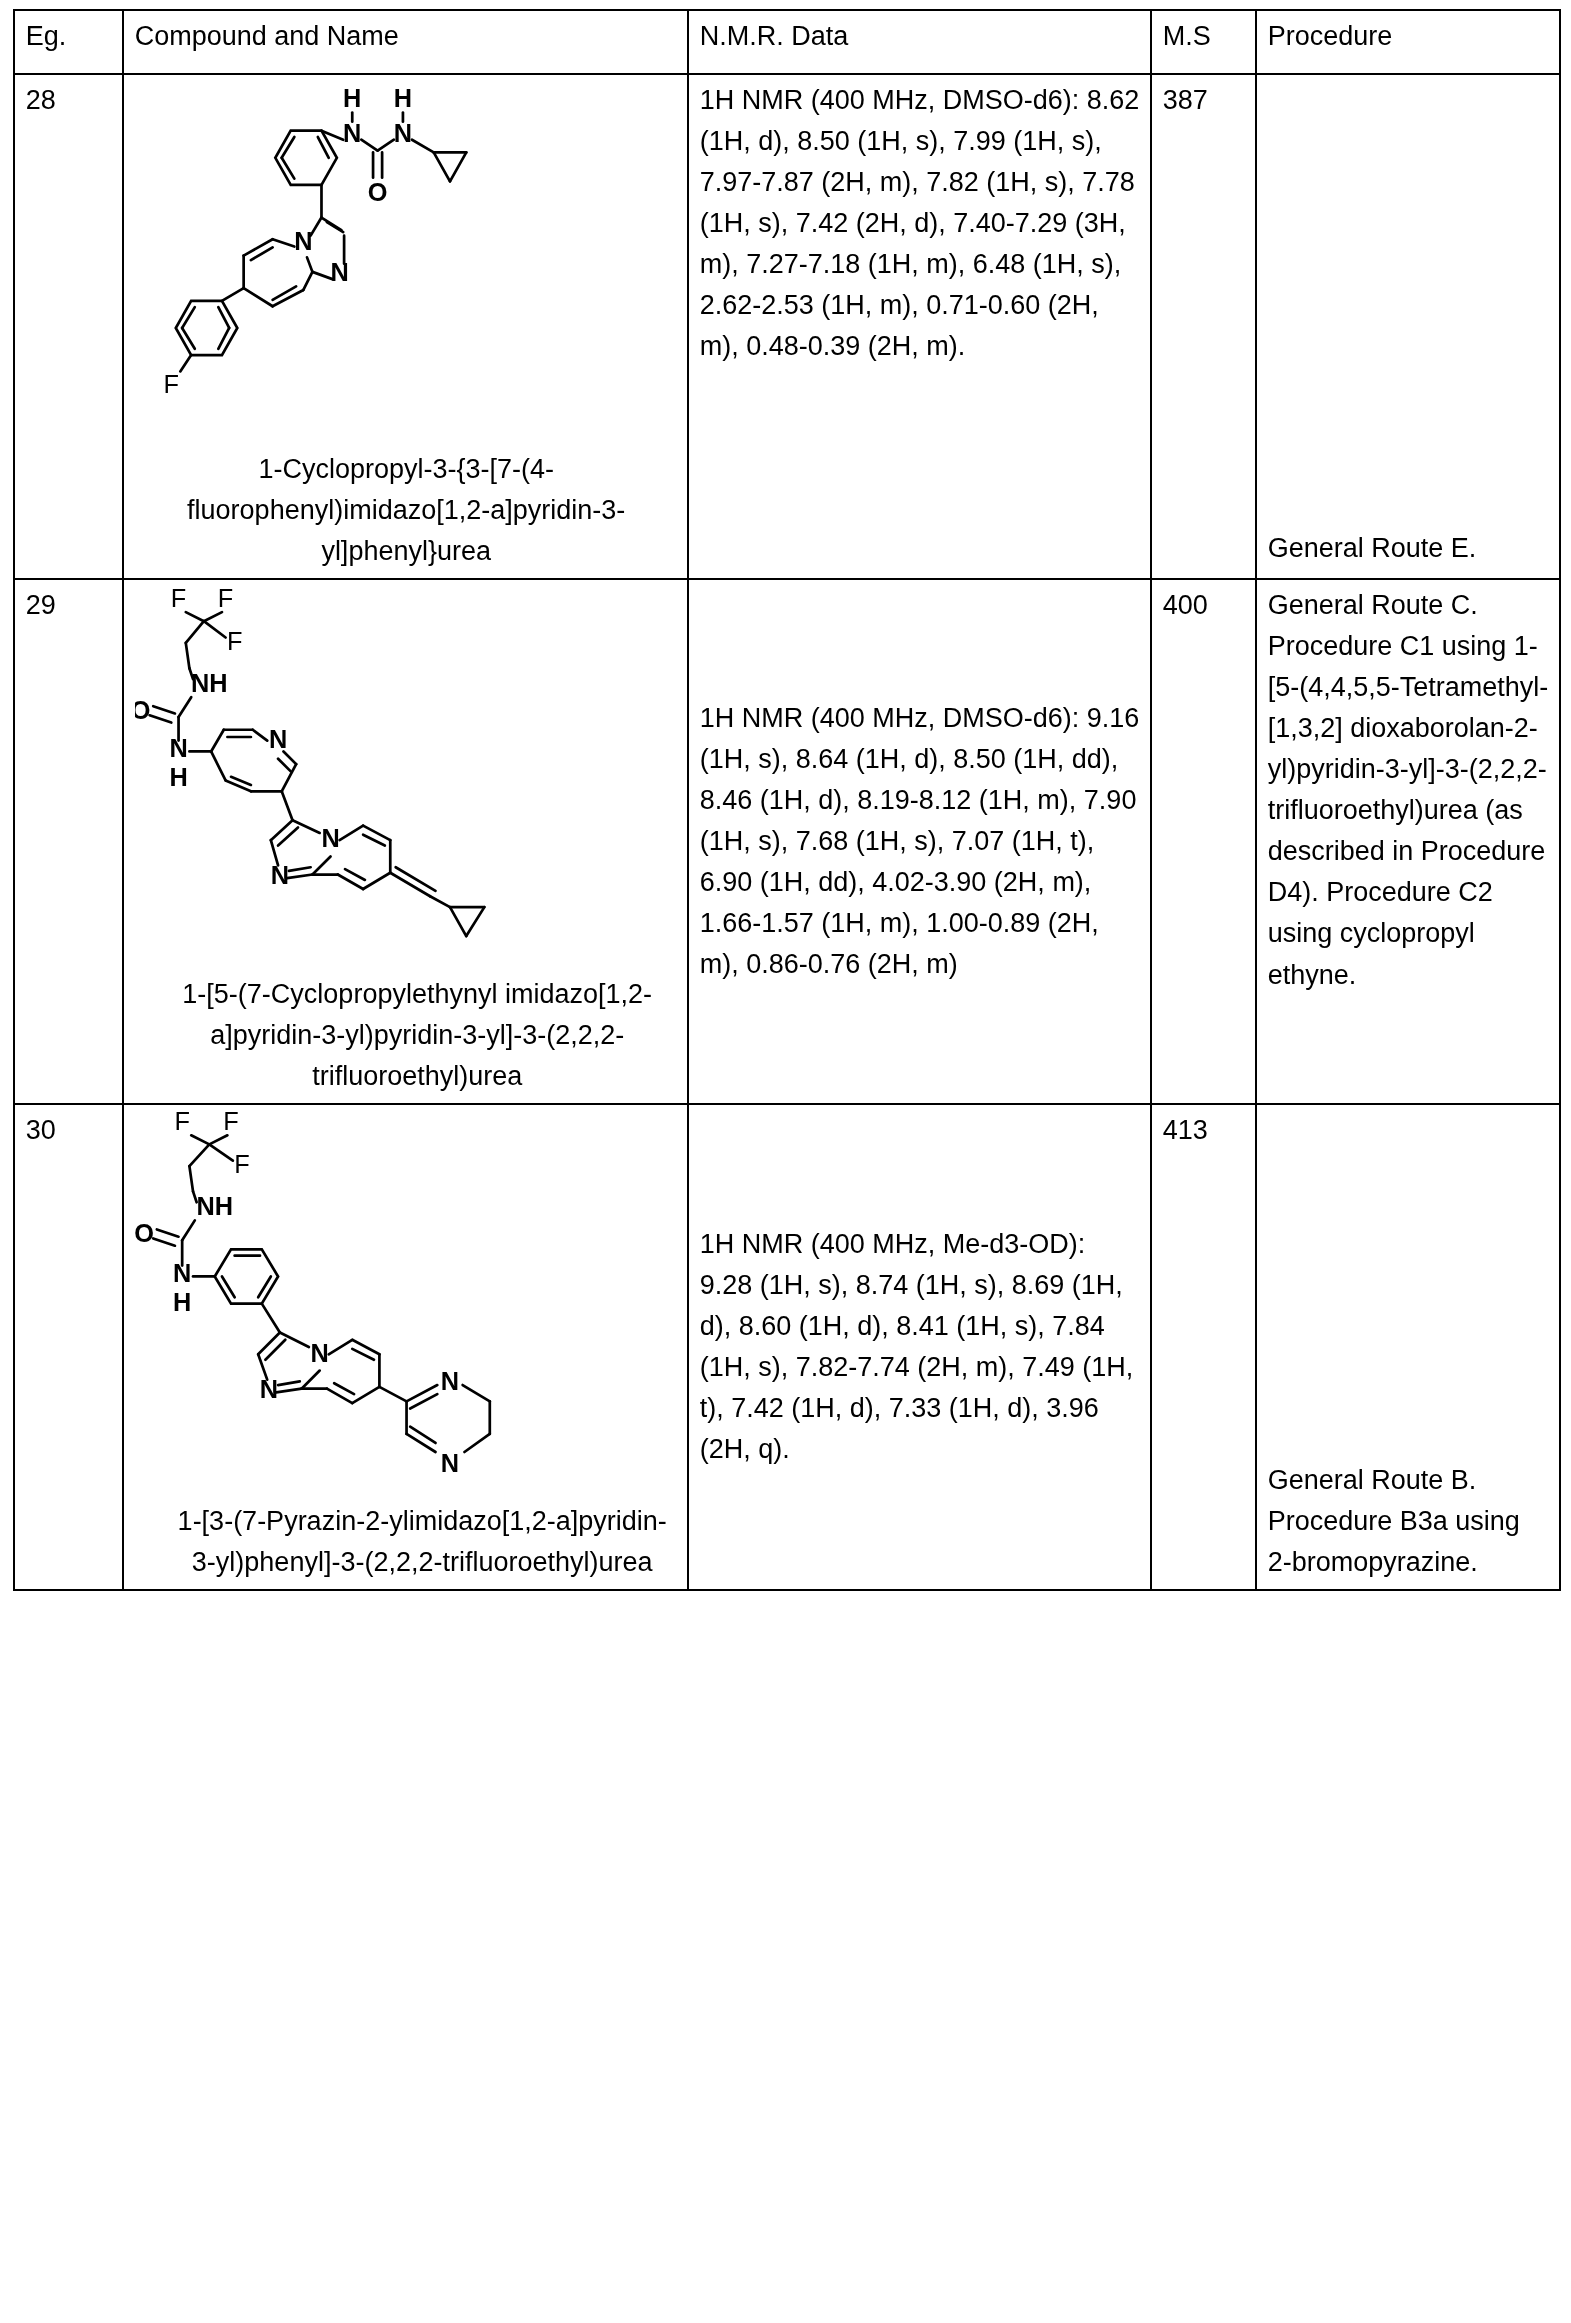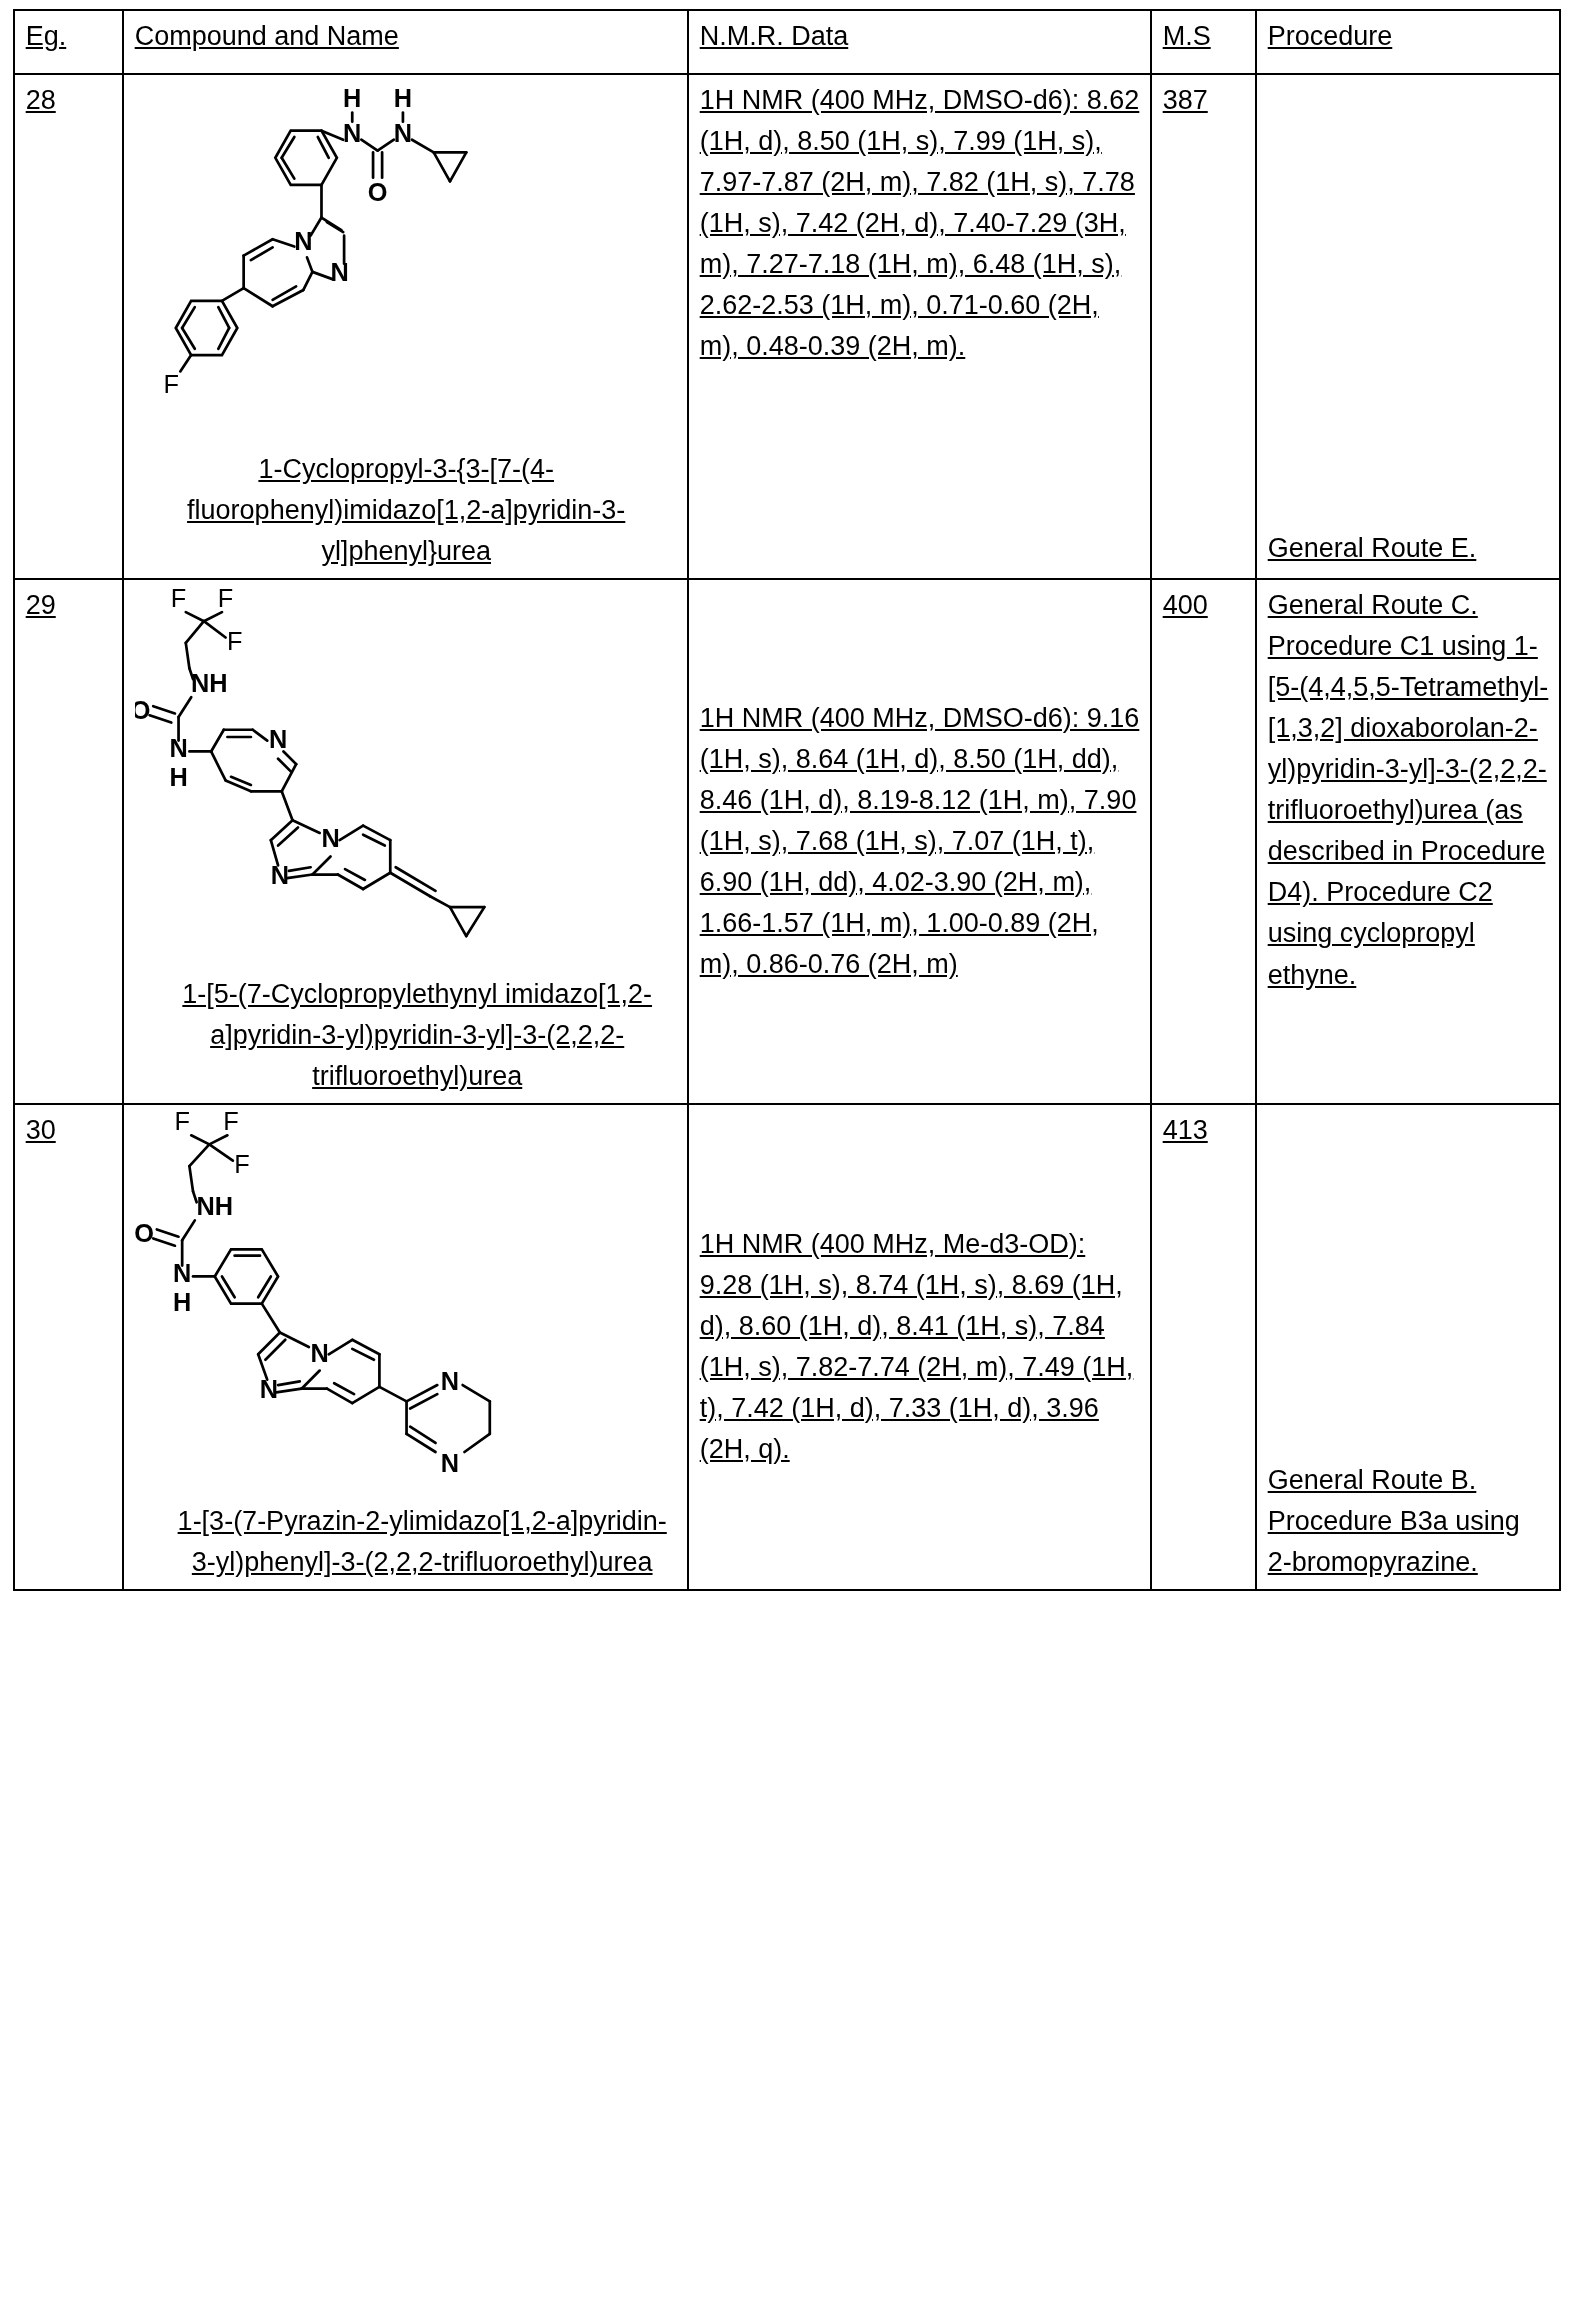--- a/index.html
+++ b/index.html
@@ -14,21 +14,20 @@
     font-family: "Liberation Sans", sans-serif;
     color: #000000;
     overflow: hidden;
   }
   .page {
     width: 1383px;
     height: 2324px;
     position: relative;
     box-sizing: border-box;
     padding: 9px 12.7px 7.2px 12.7px;
-    text-decoration: underline;
   }
   table.compound-table {
     border-collapse: collapse;
     table-layout: fixed;
     width: 1546px;
     border: 2.7px solid #000;
   }
   table.compound-table td,
   table.compound-table th {
     border: 2.7px solid #000;

